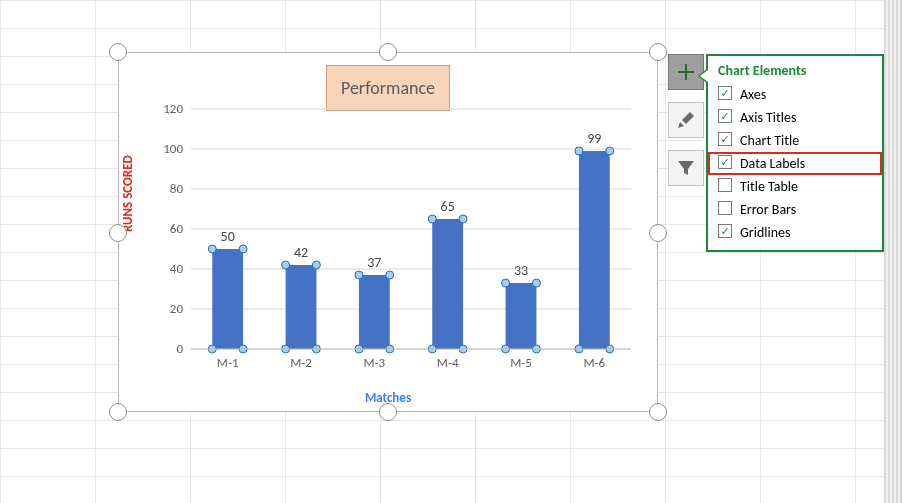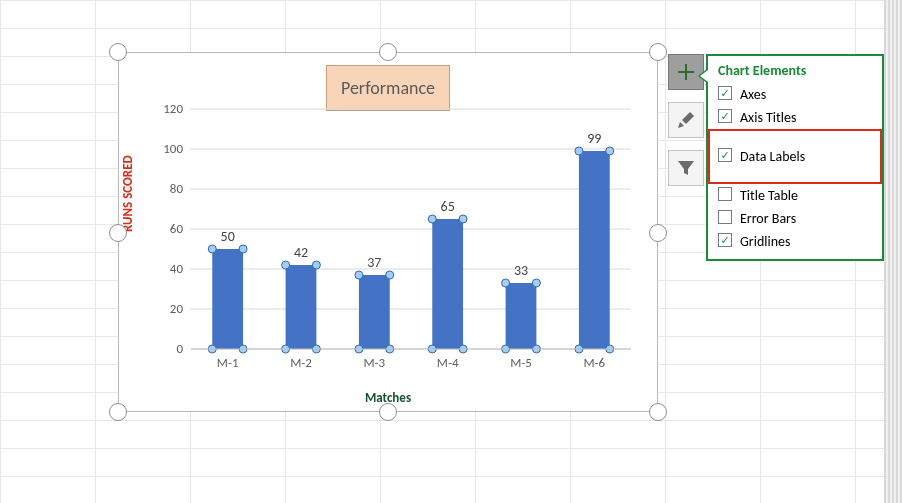--- a/index.html
+++ b/index.html
@@ -86,21 +86,21 @@
     transform-origin: left center;
     font-size: 13px; font-weight: bold;
     color: #d92c1c;
     white-space: nowrap;
   }
   .xaxis-title {
     position: absolute;
     left: 50%; bottom: 6px;
     transform: translateX(-50%);
     font-size: 13px; font-weight: bold;
-    color: #14532d;
+    color: #3b82f6;
   }
 
   
   .tool-col {
     position: absolute;
     left: 668px; top: 54px;
     display: flex; flex-direction: column;
     gap: 12px;
     z-index: 4;
   }
@@ -152,21 +152,21 @@
     cursor: pointer;
   }
   .chk {
     width: 14px; height: 14px;
     border: 1px solid #7a7a7a;
     display: flex; align-items: center; justify-content: center;
     font-size: 11px; line-height: 1;
     color: #1c8a3a;
   }
   .chk.checked::before { content: '✓'; }
-  .hl { border: 2px solid #d92c1c; padding: 17px 8px; }
+  .hl { border: 2px solid #d92c1c; padding: 1px 8px; }
 </style>
 </head>
 <body>
 
 <div class="sheet-grid"></div>
 <div class="scroll-edge"></div>
 
 <div class="sel-handle h-tl"></div>
 <div class="sel-handle h-tm"></div>
 <div class="sel-handle h-tr"></div>
@@ -278,20 +278,24 @@
   <h4>Chart Elements</h4>
   <div id="flyout-items">
       <div class="flyout-item">
         <span class="chk checked"></span>
         <span>Axes</span>
       </div>
       <div class="flyout-item">
         <span class="chk checked"></span>
         <span>Axis Titles</span>
       </div>
+      <div class="flyout-item">
+        <span class="chk checked"></span>
+        <span>Chart Title</span>
+      </div>
       <div class="flyout-item hl">
         <span class="chk checked"></span>
         <span>Data Labels</span>
       </div>
       <div class="flyout-item">
         <span class="chk"></span>
         <span>Title Table</span>
       </div>
       <div class="flyout-item">
         <span class="chk"></span>

